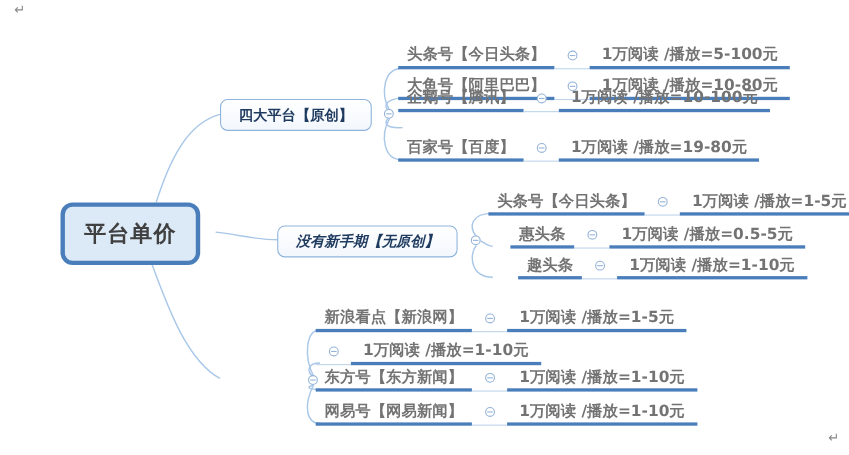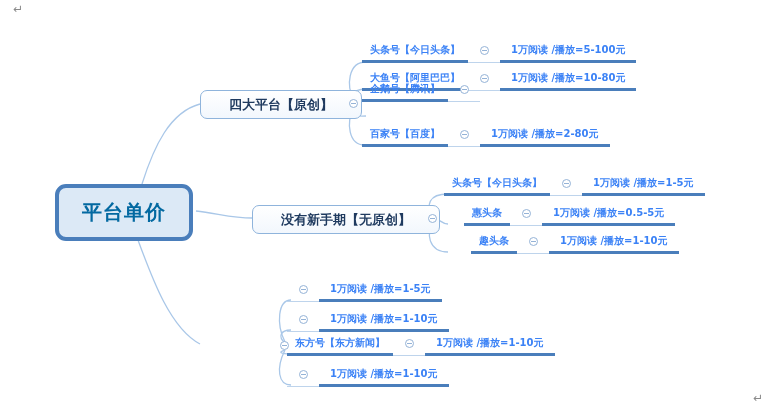--- a/index.html
+++ b/index.html
@@ -2,32 +2,32 @@
 <html><head>
 <meta charset="utf-8">
 <style>
   html,body{margin:0;padding:0;}
   body{width:772px;height:414px;position:relative;background:#ffffff;overflow:hidden;
        font-family:"DejaVu Sans","Liberation Sans",sans-serif;}
   #canvas{position:absolute;left:0;top:0;width:772px;height:414px;}
   svg.links{position:absolute;left:0;top:0;pointer-events:none;}
   svg.links path{fill:none;stroke:#a9c7e8;stroke-width:1.3px;}
 
-  .root{position:absolute;left:55px;top:184px;width:138px;height:57px;box-sizing:border-box;
+  .root{position:absolute;left:55px;top:184px;width:127px;height:57px;box-sizing:border-box;
         border:4px solid #4a7ebb;border-radius:11px;background:#dce9f6;
         display:flex;align-items:center;justify-content:center;
-        font-size:20px;font-weight:bold;color:#0369a1;letter-spacing:1px;cursor:default;}
+        font-size:20px;font-weight:bold;color:#404040;letter-spacing:1px;cursor:default;}
 
   .branch{position:absolute;height:29px;box-sizing:border-box;display:flex;align-items:center;
           border:1.5px solid #8fb4dc;border-radius:7px;
           background:linear-gradient(180deg,#ffffff 0%,#f2f7fd 100%);
-          padding:0 28px;font-size:13px;font-weight:bold;color:#1f3a5f;white-space:nowrap;}
+          padding:0 16px;font-size:13px;font-weight:bold;color:#1f3a5f;white-space:nowrap;}
 
   .leaf{position:absolute;display:flex;align-items:flex-end;height:22px;white-space:nowrap;
-        font-size:10px;font-weight:bold;color:#3b82f6;}
+        font-size:14px;font-weight:bold;color:#737373;}
   .topic,.val{border-bottom:3px solid #4a7ebb;padding:2px 8px;line-height:16px;}
   .val{padding:2px 11px;}
   .gap{width:32px;align-self:stretch;display:flex;justify-content:center;align-items:center;
        border-bottom:1px solid #bed4ec;}
 
   .ci{width:9px;height:9px;box-sizing:border-box;border:1px solid #95b3d7;border-radius:50%;
       background:#fff;display:flex;align-items:center;justify-content:center;margin-bottom:2px;
       cursor:pointer;flex:0 0 auto;}
   .ci .minus{width:5px;height:1px;background:#95b3d7;}
   .bci{position:absolute;}
@@ -61,21 +61,21 @@
     <path d="M285,350 C278,352 280,354 291,354"></path>
     <path d="M285,350 C276,368 278,385 291,385"></path>
   </svg>
 
   <span class="mark tl">↵</span>
   <span class="mark br">↵</span>
 
   <div class="root">平台单价</div>
 
   <div class="branch" style="left:200px;top:90px;">四大平台【原创】</div>
-  <div class="branch" style="left:252px;top:205px;">没有新手期【无原创】</div>
+  <div class="branch" style="left:252px;top:205px;font-style:italic;">没有新手期【无原创】</div>
 
   <span class="ci bci" style="left:349px;top:99px;">
       <span class="minus"></span>
     </span>
   <span class="ci bci" style="left:428px;top:214px;">
       <span class="minus"></span>
     </span>
   <span class="ci bci" style="left:280px;top:341px;">
       <span class="minus"></span>
     </span>
@@ -98,29 +98,30 @@
       </span>
     <span class="val">1万阅读 /播放=10-80元</span>
   </div>
   <div class="leaf" style="left:362px;top:80px;">
     <span class="topic">企鹅号【腾讯】</span>
     <span class="gap">
         <span class="ci">
           <span class="minus"></span>
         </span>
       </span>
+    <span class="val">1万阅读 /播放=10-100元</span>
   </div>
   <div class="leaf" style="left:362px;top:125px;">
     <span class="topic">百家号【百度】</span>
     <span class="gap">
         <span class="ci">
           <span class="minus"></span>
         </span>
       </span>
-    <span class="val">1万阅读 /播放=2-80元</span>
+    <span class="val">1万阅读 /播放=19-80元</span>
   </div>
 
   <div class="leaf" style="left:444px;top:174px;">
     <span class="topic">头条号【今日头条】</span>
     <span class="gap">
         <span class="ci">
           <span class="minus"></span>
         </span>
       </span>
     <span class="val">1万阅读 /播放=1-5元</span>
@@ -138,20 +139,21 @@
     <span class="topic">趣头条</span>
     <span class="gap">
         <span class="ci">
           <span class="minus"></span>
         </span>
       </span>
     <span class="val">1万阅读 /播放=1-10元</span>
   </div>
 
   <div class="leaf" style="left:287px;top:280px;">
+    <span class="topic">新浪看点【新浪网】</span>
     <span class="gap">
         <span class="ci">
           <span class="minus"></span>
         </span>
       </span>
     <span class="val">1万阅读 /播放=1-5元</span>
   </div>
   <div class="leaf" style="left:287px;top:310px;">
     <span class="gap">
         <span class="ci">
@@ -163,20 +165,21 @@
   <div class="leaf" style="left:287px;top:334px;">
     <span class="topic">东方号【东方新闻】</span>
     <span class="gap">
         <span class="ci">
           <span class="minus"></span>
         </span>
       </span>
     <span class="val">1万阅读 /播放=1-10元</span>
   </div>
   <div class="leaf" style="left:287px;top:365px;">
+    <span class="topic">网易号【网易新闻】</span>
     <span class="gap">
         <span class="ci">
           <span class="minus"></span>
         </span>
       </span>
     <span class="val">1万阅读 /播放=1-10元</span>
   </div>
 
 </div>
 

